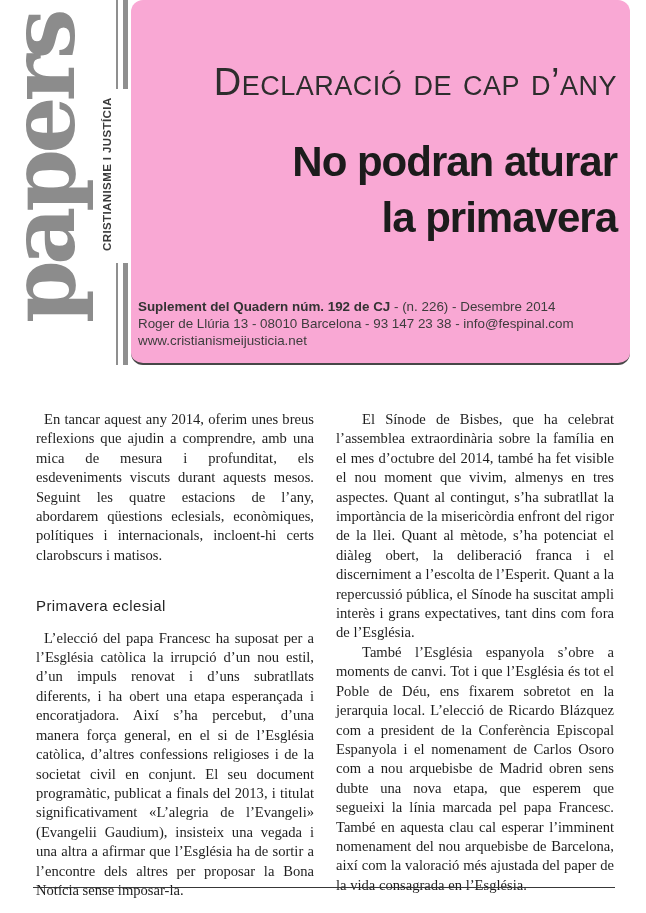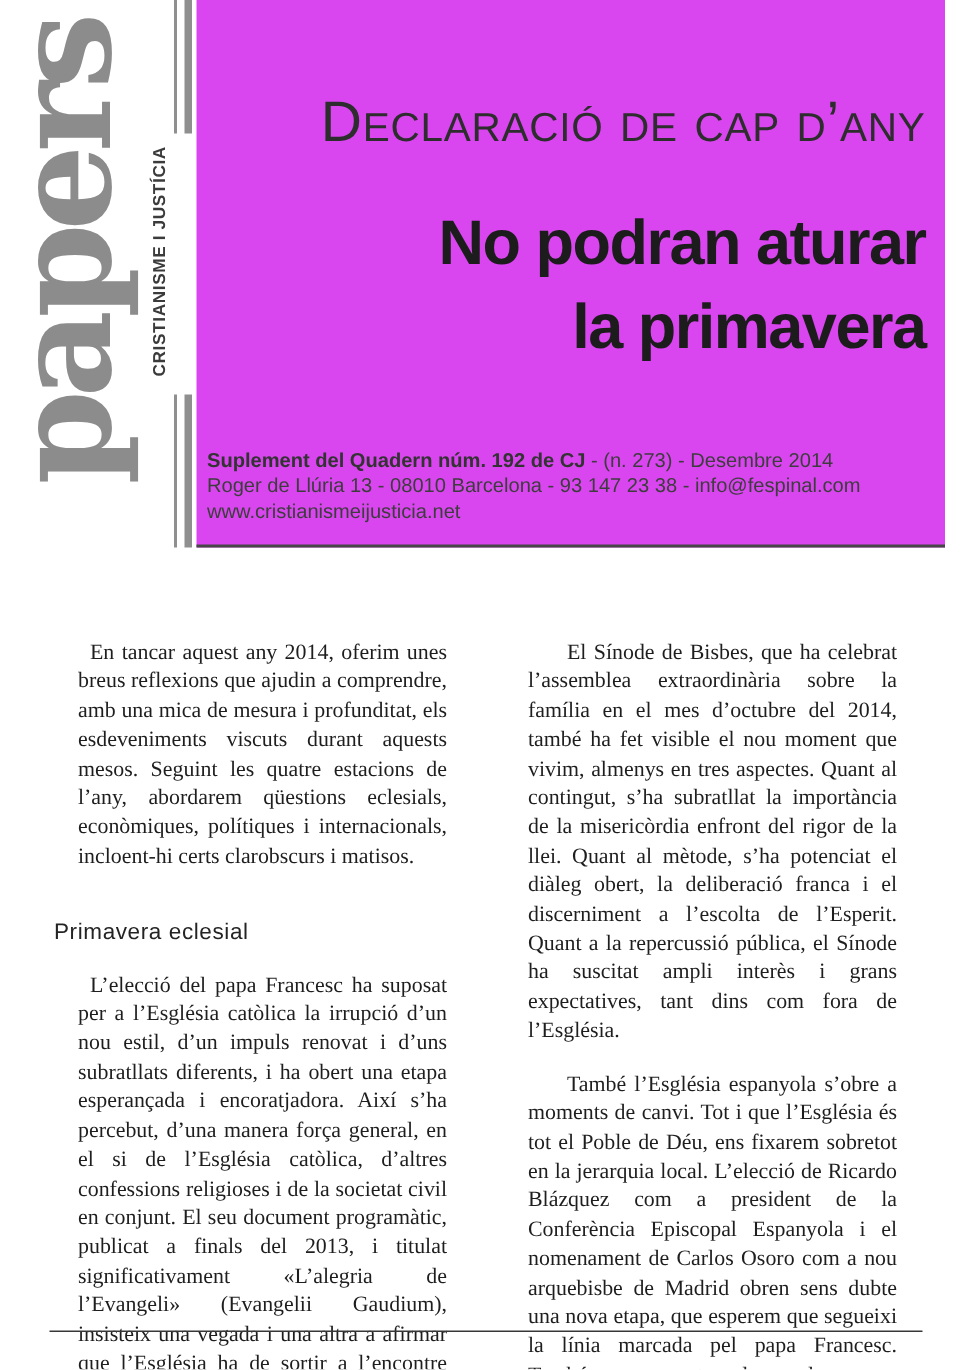--- a/index.html
+++ b/index.html
@@ -14,36 +14,36 @@
        font-family:"Liberation Sans",sans-serif;font-weight:bold;font-size:11.5px;line-height:14px;
        letter-spacing:0.4px;color:#3b3b3b;white-space:nowrap;}
 
   
   .vthin{position:absolute;left:116px;width:2px;background:#8f8f8f;}
   .vthick{position:absolute;left:123px;width:5px;background:#8f8f8f;}
   .seg-top{top:0;height:89px;}
   .seg-bottom{top:263px;height:102px;}
 
   
-  .graybox{position:absolute;left:131px;top:0;width:499px;height:363px;background:#d946ef;
-           border-bottom:2px solid #474747;}
+  .graybox{position:absolute;left:131px;top:0;width:499px;height:363px;background:#f9a8d4;
+           border-bottom:2px solid #474747;border-radius:12px;}
   .kicker{position:absolute;right:13px;top:60px;font-family:"Liberation Sans",sans-serif;
           font-variant:small-caps;font-size:38px;line-height:44px;letter-spacing:0.5px;
           font-weight:400;color:#2d2d2d;white-space:nowrap;}
   .title{position:absolute;right:13px;top:134px;text-align:right;
          font-family:"Liberation Sans",sans-serif;font-weight:bold;font-size:42px;
          line-height:56px;letter-spacing:-1px;color:#1c1c1c;}
   .infobox{position:absolute;left:7px;top:298px;font-family:"Liberation Sans",sans-serif;
            font-size:13.4px;line-height:17.2px;color:#3d3d3d;white-space:nowrap;}
   .infobox b{font-weight:bold;color:#333333;}
 
   
   .columns{position:absolute;left:36px;top:410px;width:578px;display:flex;gap:22px;}
   .col{width:278px;text-align:justify;font-size:14.6px;line-height:19.4px;color:#1e1e1e;}
-  .col p{margin:16px;}
+  .col p{margin:0;}
   .p-small-indent{text-indent:8px;}
   .p-indent{text-indent:26px;}
   .heading{font-family:"Liberation Sans",sans-serif;font-weight:normal;font-size:15px;
            letter-spacing:0.4px;color:#242424;margin:31px 0 13px 0;text-align:left;}
   .it{}
 
   .bottom-rule{position:absolute;left:33px;top:887px;width:582px;height:1px;background:#383838;}
 </style>
 </head>
 <body>
@@ -58,21 +58,21 @@
   <div class="vthin seg-bottom"></div>
   <div class="vthick seg-bottom"></div>
 
   <div class="graybox">
     <div class="kicker">Declaració de cap d’any</div>
     <div class="title">
       <span>No podran aturar</span><br>
       <span>la primavera</span>
     </div>
     <div class="infobox">
-      <div><b>Suplement del Quadern núm. 192 de CJ</b><span> - (n. 273) - Desembre 2014</span></div>
+      <div><b>Suplement del Quadern núm. 192 de CJ</b><span> - (n. 226) - Desembre 2014</span></div>
       <div>Roger de Llúria 13 - 08010 Barcelona - 93 147 23 38 - info@fespinal.com</div>
       <div>www.cristianismeijusticia.net</div>
     </div>
   </div>
 
   <div class="columns">
     <div class="col">
       <p class="p-small-indent">En tancar aquest any 2014, oferim unes breus reflexions que ajudin a comprendre, amb una mica de mesura i profunditat, els esdeveniments viscuts durant aquests mesos. Seguint les quatre estacions de l’any, abordarem qüestions eclesials, econòmiques, polítiques i internacionals, incloent-hi certs clarobscurs i matisos.</p>
       <div class="heading">Primavera eclesial</div>
       <p class="p-small-indent"><span>L’elecció del papa Francesc ha suposat per a l’Església catòlica la irrupció d’un nou estil, d’un impuls renovat i d’uns subratllats diferents, i ha obert una etapa esperançada i encoratjadora. Així s’ha percebut, d’una manera força general, en el si de l’Església catòlica, d’altres confessions religioses i de la societat civil en conjunt. El seu document programàtic, publicat a finals del 2013, i titulat significativament «L’alegria de l’Evangeli» (</span><span class="it">Evangelii Gaudium</span><span>), insisteix una vegada i una altra a afirmar que l’Església ha de sortir a l’encontre dels altres per proposar la Bona Notícia sense imposar-la.</span></p>

